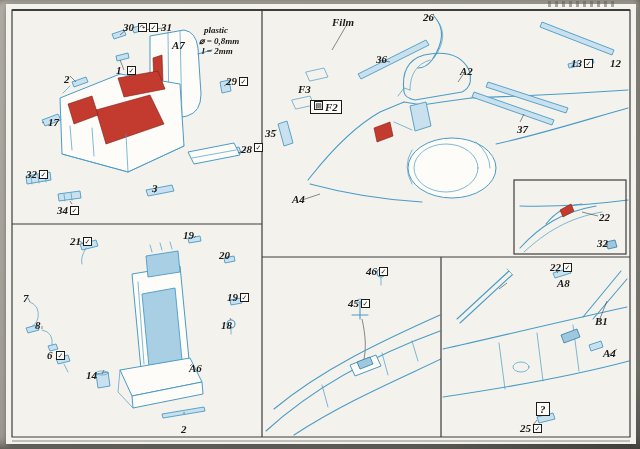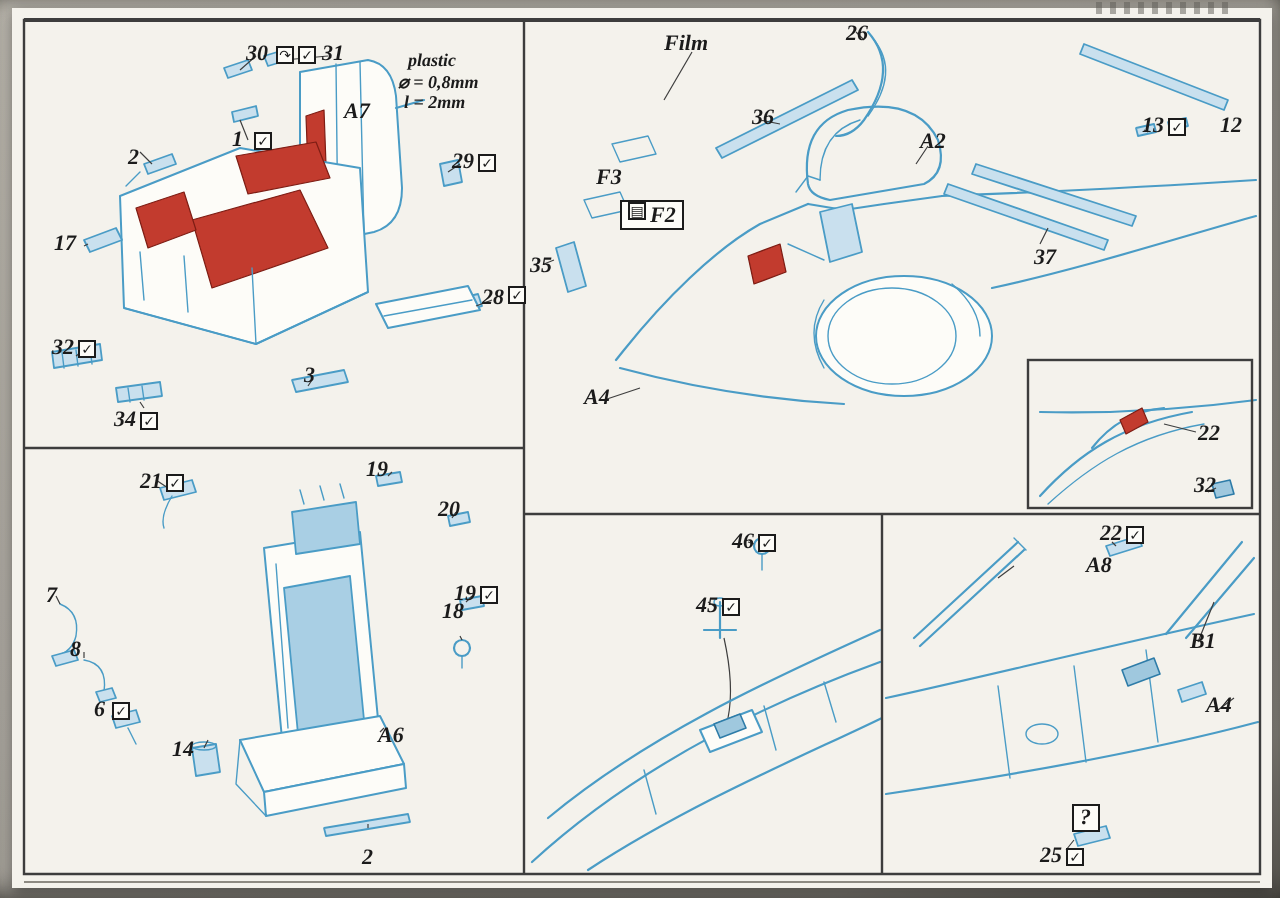--- a/index.html
+++ b/index.html
@@ -188,44 +188,44 @@
     <path class="fb" d="M148,88 l12,-4 l2,6 l-12,4 z"></path>
     <path class="fb" d="M96,160 L112,156 L114,162 L98,166 Z"></path>
     <path class="ld" d="M66,26 L58,32 M158,64 L166,44 M168,98 L176,92 M92,168 L96,163 M115,14 L117,16"></path>
   </svg>
 
   <div id="labels-layer">
       <div class="lbl" style="left: 123px; top: 21px;"><span>30</span></div>
       <div class="lbl sym-box" style="left: 138px; top: 23px;">↷</div>
       <div class="lbl sym-box" style="left: 149px; top: 23px;">✓</div>
       <div class="lbl" style="left: 161px; top: 21px;"><span>31</span></div>
-      <div class="lbl" style="left: 172px; top: 50px;"><span>A7</span></div>
+      <div class="lbl" style="left: 172px; top: 39px;"><span>A7</span></div>
       <div class="lbl small" style="left: 204px; top: 25px;"><span>plastic</span></div>
       <div class="lbl small" style="left: 199px; top: 36px;"><span>⌀ = 0,8mm</span></div>
       <div class="lbl small" style="left: 202px; top: 46px;"><span>l = 2mm</span></div>
       <div class="lbl" style="left: 64px; top: 73px;"><span>2</span></div>
       <div class="lbl" style="left: 116px; top: 64px;"><span>1</span></div>
       <div class="lbl sym-box" style="left: 127px; top: 66px;">✓</div>
-      <div class="lbl" style="left: 27px; top: 116px;"><span>17</span></div>
+      <div class="lbl" style="left: 48px; top: 116px;"><span>17</span></div>
       <div class="lbl" style="left: 226px; top: 75px;"><span>29</span></div>
       <div class="lbl sym-box" style="left: 239px; top: 77px;">✓</div>
       <div class="lbl" style="left: 241px; top: 143px;"><span>28</span></div>
       <div class="lbl sym-box" style="left: 254px; top: 143px;">✓</div>
       <div class="lbl" style="left: 152px; top: 182px;"><span>3</span></div>
       <div class="lbl" style="left: 26px; top: 168px;"><span>32</span></div>
       <div class="lbl sym-box" style="left: 39px; top: 170px;">✓</div>
       <div class="lbl" style="left: 57px; top: 204px;"><span>34</span></div>
       <div class="lbl sym-box" style="left: 70px; top: 206px;">✓</div>
       <div class="lbl" style="left: 70px; top: 235px; text-align: right;"><span>21</span></div>
       <div class="lbl sym-box" style="left: 83px; top: 237px;">✓</div>
       <div class="lbl" style="left: 183px; top: 229px;"><span>19</span></div>
       <div class="lbl" style="left: 219px; top: 249px;"><span>20</span></div>
       <div class="lbl" style="left: 227px; top: 291px;"><span>19</span></div>
       <div class="lbl sym-box" style="left: 240px; top: 293px;">✓</div>
-      <div class="lbl" style="left: 221px; top: 300px; text-align: center;"><span>18</span></div>
+      <div class="lbl" style="left: 221px; top: 319px; text-align: center;"><span>18</span></div>
       <div class="lbl" style="left: 23px; top: 292px;"><span>7</span></div>
       <div class="lbl" style="left: 35px; top: 319px;"><span>8</span></div>
       <div class="lbl" style="left: 47px; top: 349px;"><span>6</span></div>
       <div class="lbl sym-box" style="left: 56px; top: 351px;">✓</div>
       <div class="lbl" style="left: 86px; top: 369px;"><span>14</span></div>
       <div class="lbl" style="left: 189px; top: 362px;"><span>A6</span></div>
       <div class="lbl" style="left: 181px; top: 423px;"><span>2</span></div>
       <div class="lbl" style="left: 332px; top: 16px;"><span>Film</span></div>
       <div class="lbl" style="left: 423px; top: 11px;"><span>26</span></div>
       <div class="lbl" style="left: 376px; top: 53px;"><span>36</span></div>
@@ -237,21 +237,21 @@
       <div class="lbl" style="left: 594px; top: 57px; padding-left: 16px;"><span>12</span></div>
       <div class="lbl" style="left: 517px; top: 123px;"><span>37</span></div>
       <div class="lbl" style="left: 265px; top: 127px;"><span>35</span></div>
       <div class="lbl" style="left: 292px; top: 193px;"><span>A4</span></div>
       <div class="lbl" style="left: 599px; top: 211px;"><span>22</span></div>
       <div class="lbl" style="left: 597px; top: 237px;"><span>32</span></div>
       <div class="lbl" style="left: 366px; top: 265px;"><span>46</span></div>
       <div class="lbl sym-box" style="left: 379px; top: 267px;">✓</div>
       <div class="lbl" style="left: 348px; top: 297px;"><span>45</span></div>
       <div class="lbl sym-box" style="left: 361px; top: 299px;">✓</div>
-      <div class="lbl" style="left: 507px; top: 277px; padding-left: 36px;"><span>A8</span></div>
+      <div class="lbl" style="left: 521px; top: 277px; padding-left: 36px;"><span>A8</span></div>
       <div class="lbl" style="left: 550px; top: 261px;"><span>22</span></div>
       <div class="lbl sym-box" style="left: 563px; top: 263px;">✓</div>
       <div class="lbl" style="left: 595px; top: 315px; text-align: right;"><span>B1</span></div>
       <div class="lbl" style="left: 603px; top: 347px;"><span>A4</span></div>
       <div class="lbl" style="left: 520px; top: 422px;"><span>25</span></div>
       <div class="lbl sym-box" style="left: 533px; top: 424px;">✓</div>
       <div class="lbl boxed" style="left: 536px; top: 402px;"><span>?</span></div>
     </div>
 </div>
 

